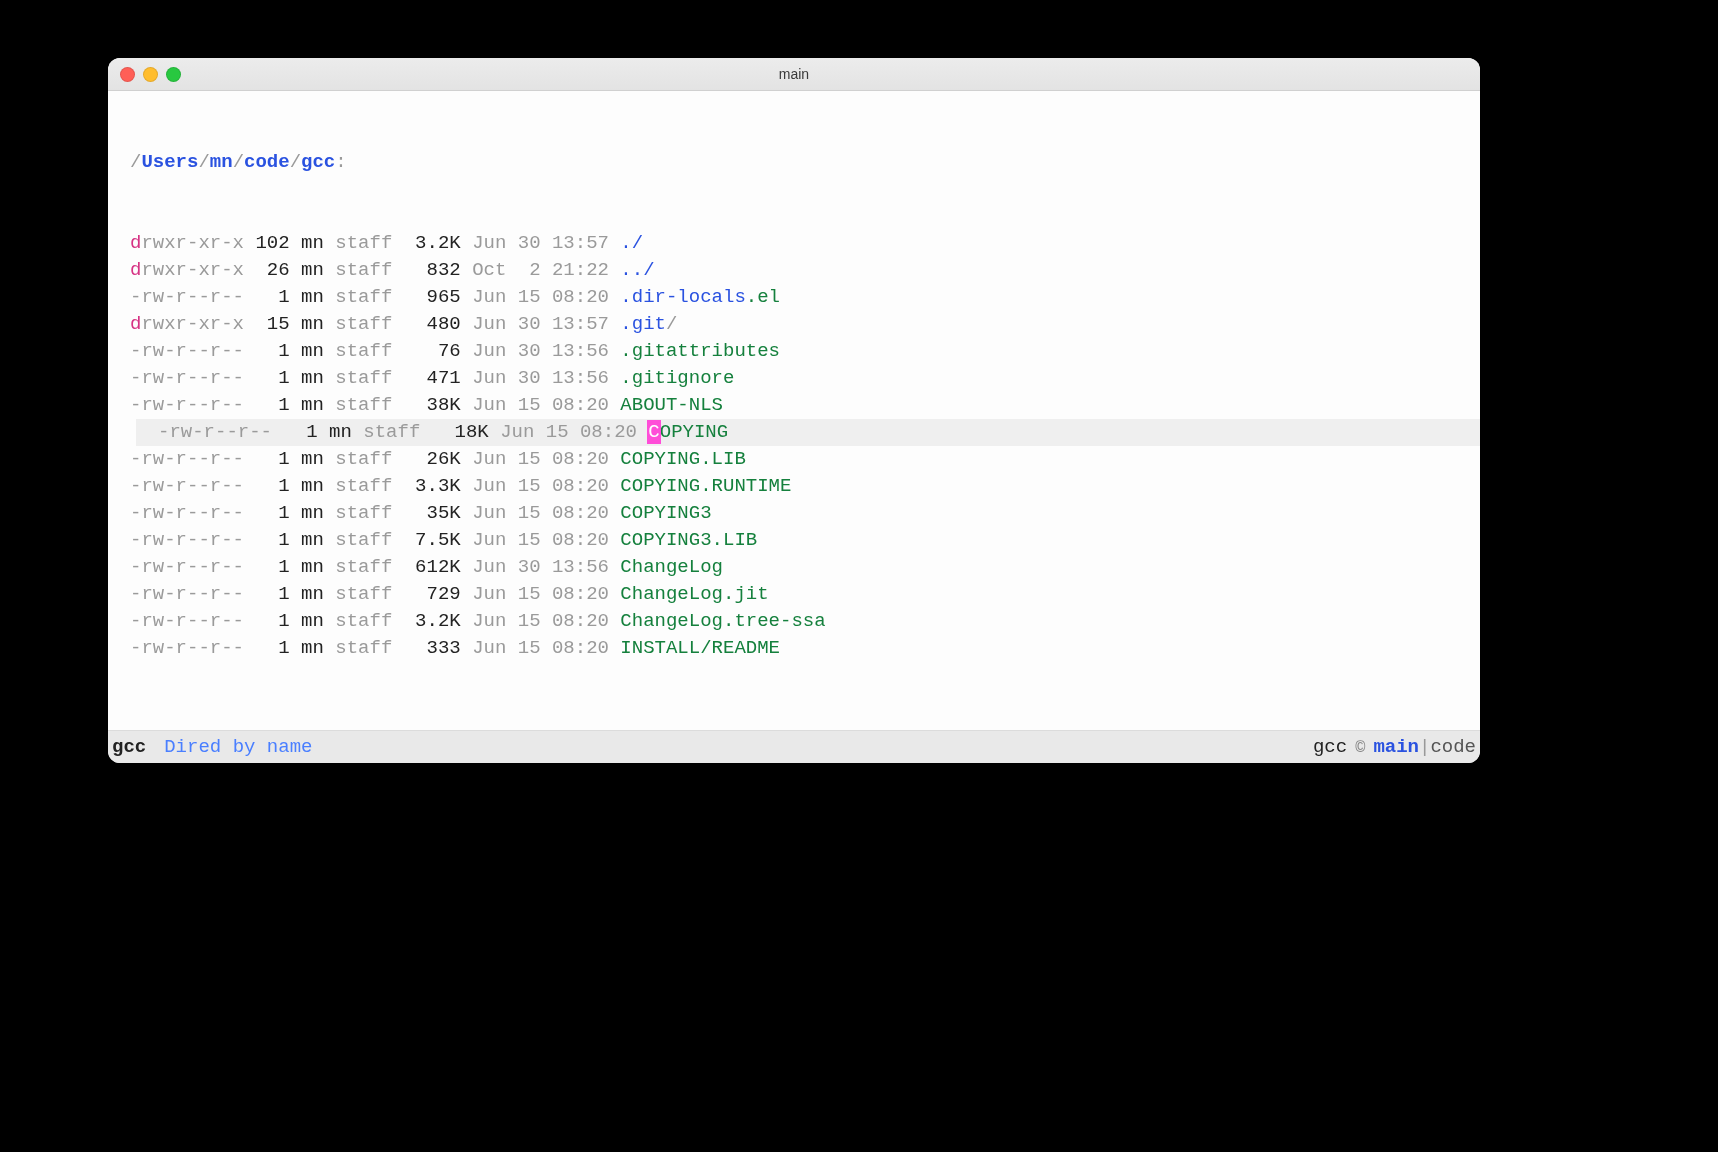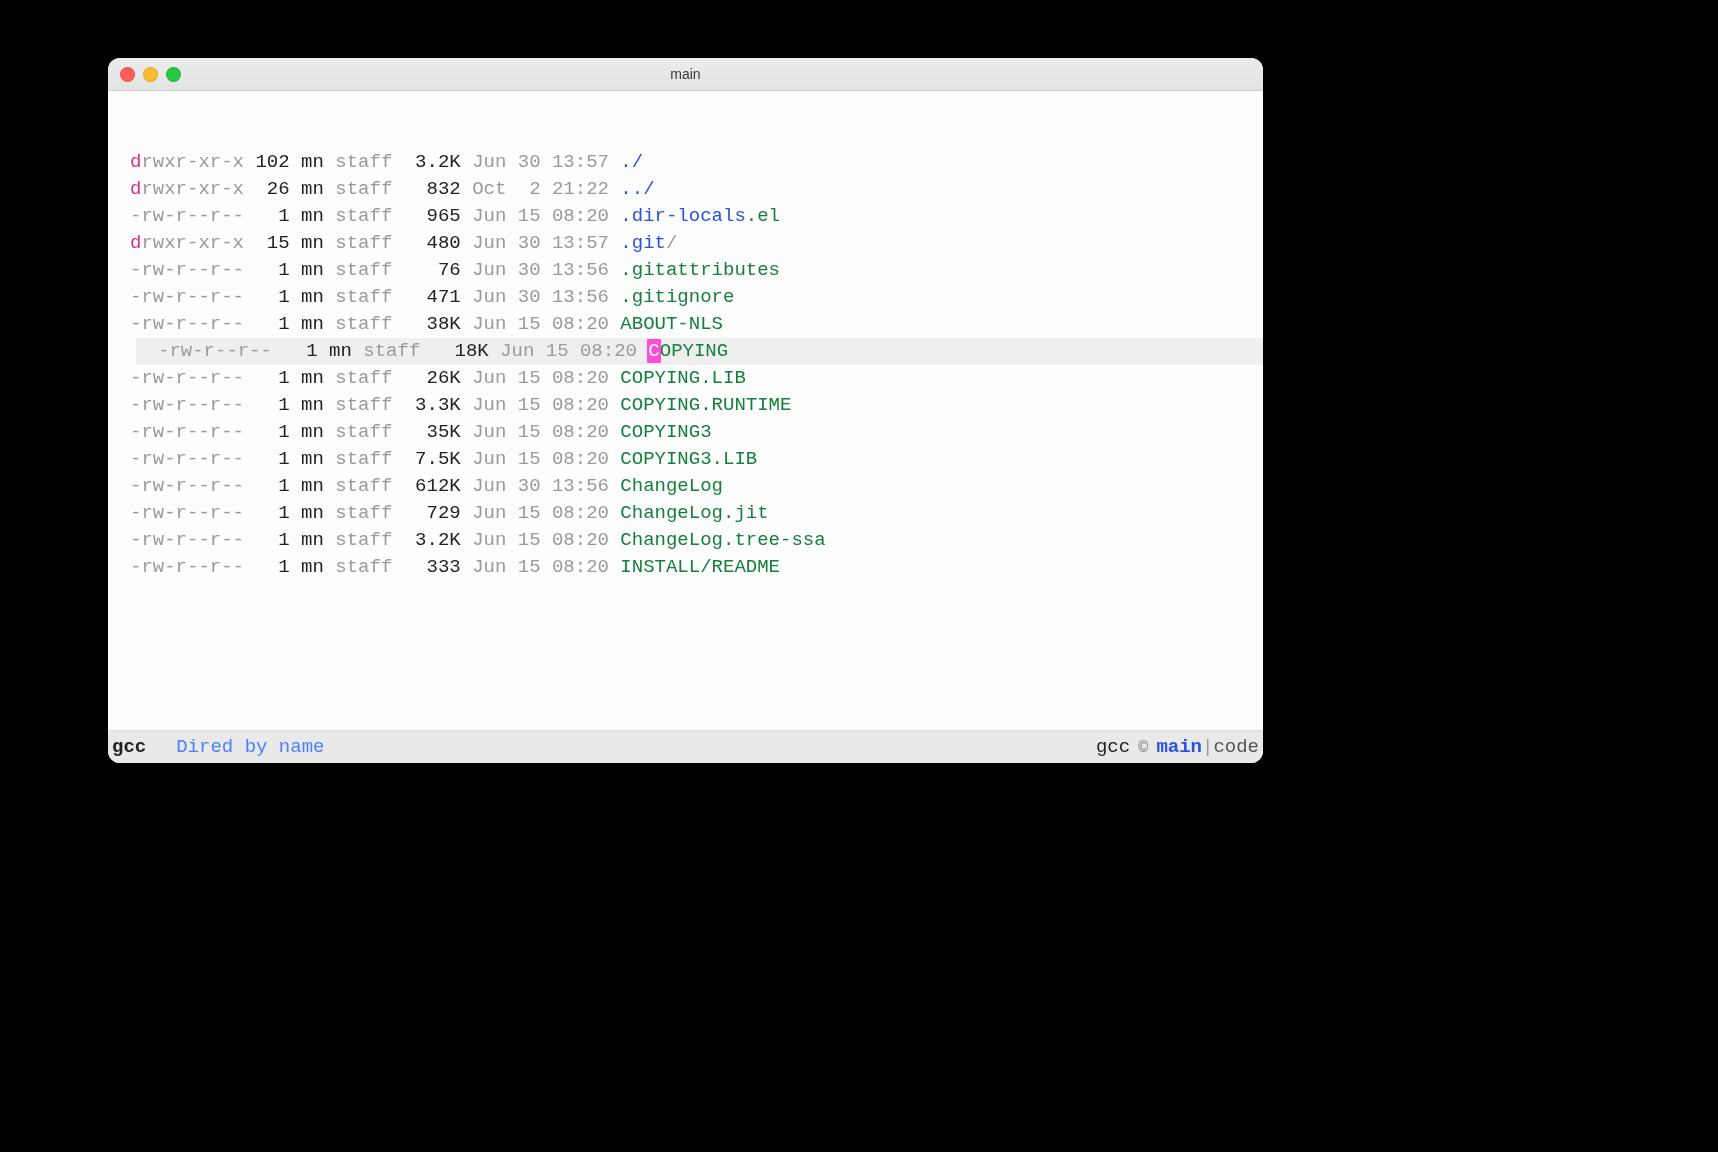--- a/index.html
+++ b/index.html
@@ -10,21 +10,21 @@
     height: 1152px;
     font-family: "Menlo", "Consolas", "Liberation Mono", monospace;
     display: flex;
     align-items: flex-start;
     justify-content: flex-start;
   }
   .window {
     position: absolute;
     left: 108px;
     top: 58px;
-    width: 1155px;
+    width: 1372px;
     height: 705px;
     background: #fdfdfd;
     border-radius: 12px;
     box-shadow: 0 30px 60px rgba(0,0,0,0.5), 0 0 0 1px rgba(0,0,0,0.15);
     overflow: hidden;
     display: flex;
     flex-direction: column;
   }
   .titlebar {
     height: 32px;
@@ -91,21 +91,21 @@
     background: #e9e9e9;
     border-top: 1px solid #dcdcdc;
     display: flex;
     align-items: center;
     font-size: 19px;
     padding: 0 4px 0 4px;
     flex-shrink: 0;
   }
   .ml-left { display: flex; align-items: center; }
   .ml-major { font-weight: 700; color: #222; margin-right: 18px; }
-  .ml-minor { color: #4a7fff; margin-left: 12px; }
+  .ml-minor { color: #4a7fff; }
   .ml-right { margin-left: auto; display: flex; align-items: center; gap: 0; }
   .ml-gcc { color: #222; margin-right: 8px; }
   .ml-sym { color: #888; margin-right: 8px; font-size: 17px; }
   .ml-branch { color: #2a52e0; font-weight: 600; }
   .ml-sep { color: #999; }
   .ml-dir { color: #555; }
 </style>
 </head>
 <body>
 
@@ -113,20 +113,21 @@
   <div class="titlebar">
     <div class="traffic-lights">
       <div class="tl red"></div>
       <div class="tl yellow"></div>
       <div class="tl green"></div>
     </div>
     <div class="title">main</div>
   </div>
 
   <div class="buffer">
+    <div class="line"><span class="muted">/</span><span class="blue">Users</span><span class="muted">/</span><span class="blue">mn</span><span class="muted">/</span><span class="blue">code</span><span class="muted">/</span><span class="blue">gcc</span><span class="muted">:</span></div>
     <div id="entries"><div class="line"><span class="dirchar">d</span><span class="muted">rwxr-xr-x</span> <span>102</span> <span>mn</span> <span class="muted">staff</span> <span> 3.2K</span> <span class="muted">Jun 30 13:57</span> <span class="fname-blue">./</span></div><div class="line"><span class="dirchar">d</span><span class="muted">rwxr-xr-x</span> <span> 26</span> <span>mn</span> <span class="muted">staff</span> <span>  832</span> <span class="muted">Oct  2 21:22</span> <span class="fname-blue">../</span></div><div class="line"><span class="muted">-</span><span class="muted">rw-r--r--</span> <span>  1</span> <span>mn</span> <span class="muted">staff</span> <span>  965</span> <span class="muted">Jun 15 08:20</span> <span class="fname-blue">.dir-locals</span><span class="fname-dark">.el</span></div><div class="line"><span class="dirchar">d</span><span class="muted">rwxr-xr-x</span> <span> 15</span> <span>mn</span> <span class="muted">staff</span> <span>  480</span> <span class="muted">Jun 30 13:57</span> <span class="fname-blue">.git</span><span class="muted">/</span></div><div class="line"><span class="muted">-</span><span class="muted">rw-r--r--</span> <span>  1</span> <span>mn</span> <span class="muted">staff</span> <span>   76</span> <span class="muted">Jun 30 13:56</span> <span class="fname-dark">.gitattributes</span></div><div class="line"><span class="muted">-</span><span class="muted">rw-r--r--</span> <span>  1</span> <span>mn</span> <span class="muted">staff</span> <span>  471</span> <span class="muted">Jun 30 13:56</span> <span class="fname-dark">.gitignore</span></div><div class="line"><span class="muted">-</span><span class="muted">rw-r--r--</span> <span>  1</span> <span>mn</span> <span class="muted">staff</span> <span>  38K</span> <span class="muted">Jun 15 08:20</span> <span class="fname-dark">ABOUT-NLS</span></div><div class="line hl"><span class="muted">-</span><span class="muted">rw-r--r--</span> <span>  1</span> <span>mn</span> <span class="muted">staff</span> <span>  18K</span> <span class="muted">Jun 15 08:20</span> <span class="cursor-box">C</span><span class="fname-dark">OPYING</span></div><div class="line"><span class="muted">-</span><span class="muted">rw-r--r--</span> <span>  1</span> <span>mn</span> <span class="muted">staff</span> <span>  26K</span> <span class="muted">Jun 15 08:20</span> <span class="fname-dark">COPYING.LIB</span></div><div class="line"><span class="muted">-</span><span class="muted">rw-r--r--</span> <span>  1</span> <span>mn</span> <span class="muted">staff</span> <span> 3.3K</span> <span class="muted">Jun 15 08:20</span> <span class="fname-dark">COPYING.RUNTIME</span></div><div class="line"><span class="muted">-</span><span class="muted">rw-r--r--</span> <span>  1</span> <span>mn</span> <span class="muted">staff</span> <span>  35K</span> <span class="muted">Jun 15 08:20</span> <span class="fname-dark">COPYING3</span></div><div class="line"><span class="muted">-</span><span class="muted">rw-r--r--</span> <span>  1</span> <span>mn</span> <span class="muted">staff</span> <span> 7.5K</span> <span class="muted">Jun 15 08:20</span> <span class="fname-dark">COPYING3.LIB</span></div><div class="line"><span class="muted">-</span><span class="muted">rw-r--r--</span> <span>  1</span> <span>mn</span> <span class="muted">staff</span> <span> 612K</span> <span class="muted">Jun 30 13:56</span> <span class="fname-dark">ChangeLog</span></div><div class="line"><span class="muted">-</span><span class="muted">rw-r--r--</span> <span>  1</span> <span>mn</span> <span class="muted">staff</span> <span>  729</span> <span class="muted">Jun 15 08:20</span> <span class="fname-dark">ChangeLog.jit</span></div><div class="line"><span class="muted">-</span><span class="muted">rw-r--r--</span> <span>  1</span> <span>mn</span> <span class="muted">staff</span> <span> 3.2K</span> <span class="muted">Jun 15 08:20</span> <span class="fname-dark">ChangeLog.tree-ssa</span></div><div class="line"><span class="muted">-</span><span class="muted">rw-r--r--</span> <span>  1</span> <span>mn</span> <span class="muted">staff</span> <span>  333</span> <span class="muted">Jun 15 08:20</span> <span class="fname-dark">INSTALL/README</span></div></div>
     
   </div>
 
   <div class="modeline">
     <div class="ml-left">
       <span class="ml-major">gcc</span>
       <span class="ml-minor">Dired by name</span>
     </div>
     <div class="ml-right">

